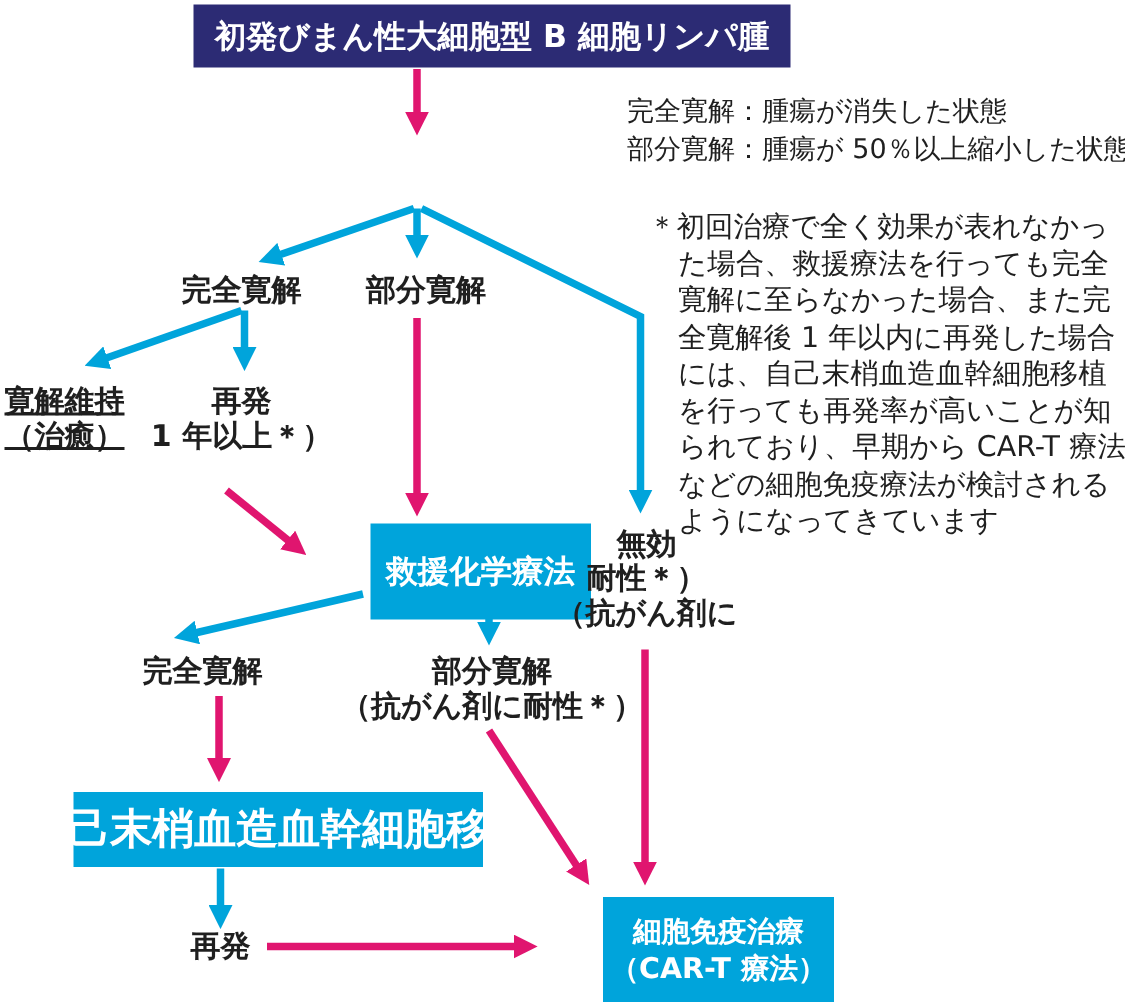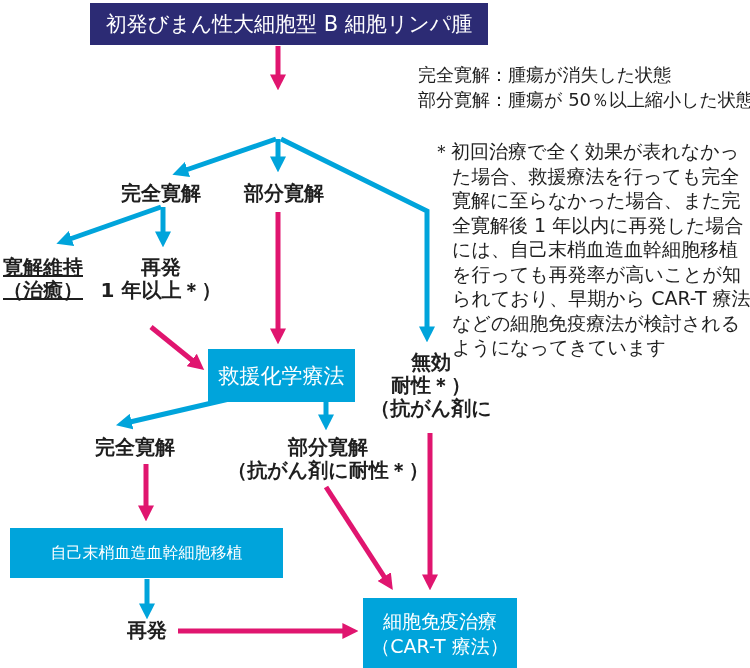--- a/index.html
+++ b/index.html
@@ -19,21 +19,21 @@
   }
   svg.arrows{position:absolute;left:0;top:0;}
   .ln{fill:none;stroke-width:5;stroke-linejoin:miter;stroke-linecap:butt;}
   .ln.c{stroke:var(--cyan);}
   .ln.p{stroke:var(--pink);}
   .mc{fill:var(--cyan);}
   .mp{fill:var(--pink);}
   .box{
     position:absolute;
     display:flex;flex-direction:column;align-items:center;justify-content:center;
-    color:#ffffff;font-weight:400;text-align:center;white-space:nowrap;
+    color:#ffffff;font-weight:700;text-align:center;white-space:nowrap;margin-left:39px;
   }
   .box.navy{background:var(--navy);}
   .box.cyan{background:var(--cyan);}
   .lbl{
     position:absolute;transform:translateX(-50%);
     text-align:center;white-space:nowrap;
     font-weight:700;font-size:20px;line-height:23px;color:var(--ink);
   }
   .note{
     position:absolute;color:var(--ink);white-space:nowrap;
@@ -78,25 +78,25 @@
     <path class="ln p" marker-end="url(#ah-p)" d="M178 631 H344"></path>
     <path class="ln p" marker-end="url(#ah-p)" d="M326 487 L385 578"></path>
     <path class="ln p" marker-end="url(#ah-p)" d="M430 433 V576"></path>
   </svg>
 
   <div class="box navy" style="left:90px;top:3px;width:398px;height:42px;font-size:21px;">
     <span>初発びまん性大細胞型 B 細胞リンパ腫</span>
   </div>
 
 
-  <div class="box cyan" style="left:208px;top:349px;width:147px;height:53px;font-size:21px;text-align:center;">
+  <div class="box cyan" style="left:208px;top:349px;width:147px;height:64px;font-size:21px;text-align:center;">
     <span>救援化学療法</span>
   </div>
 
-  <div class="box cyan" style="left:10px;top:528px;width:273px;height:50px;font-size:16px;">
+  <div class="box cyan" style="left:10px;top:528px;width:273px;height:50px;font-size:28px;">
     <span>自己末梢血造血幹細胞移植</span>
   </div>
 
   <div class="box cyan" style="left:363px;top:598px;width:154px;height:72px;font-size:19px;line-height:25px;">
     <span>細胞免疫治療</span>
     <span>（CAR-T 療法）</span>
   </div>
 
   <div class="lbl" style="left:161px;top:182px;">
     <div>完全寛解</div>

